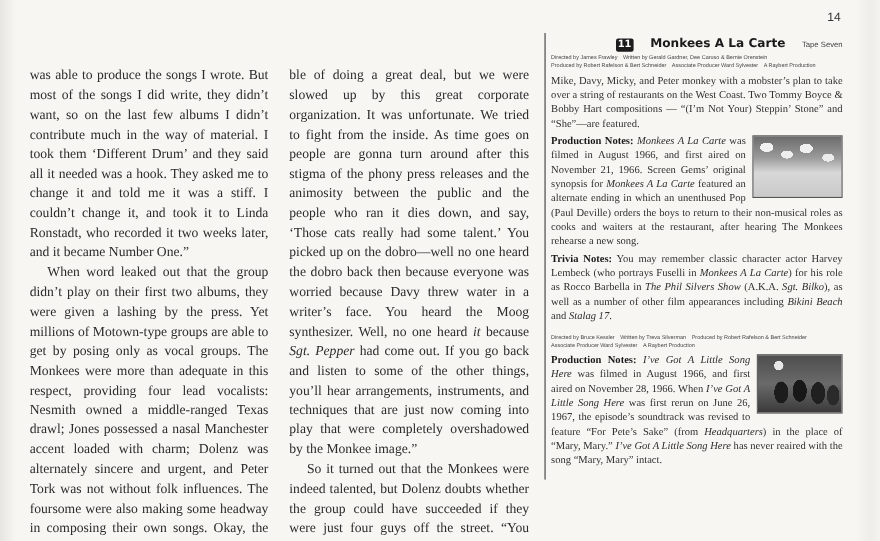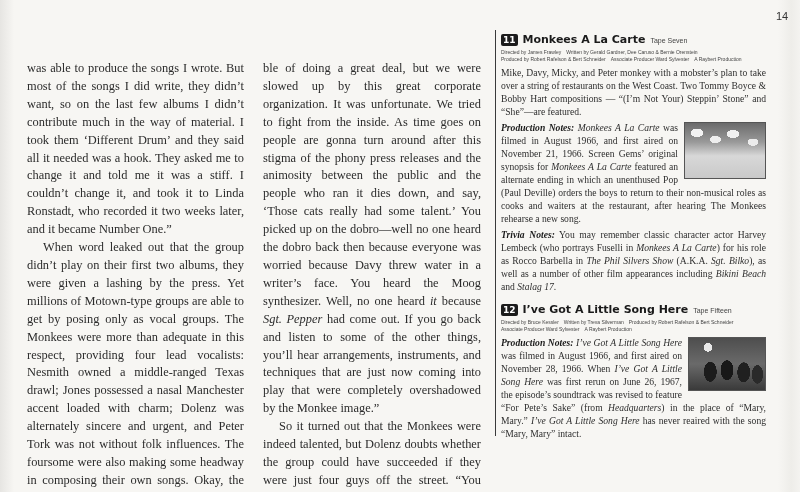--- a/index.html
+++ b/index.html
@@ -25,50 +25,50 @@
     }
     .col p { margin: 0; text-indent: 16px; }
     .col p.noindent { text-indent: 0; margin-top: 28px; }
     .col-1 { left: 27px; width: 217px; }
     .col-2 { left: 263px; width: 218px; }
     .rule {
       position: absolute; left: 495px; top: 30px; width: 1px; height: 406px;
       background: #3a3a3a;
     }
     .page-number {
-      position: absolute; left: 776px; top: 10px;
+      position: absolute; left: 752px; top: 10px;
       font-family: "Liberation Sans", "DejaVu Sans", sans-serif;
       font-size: 11px; color: #333;
     }
     .col-3 {
       position: absolute; left: 501px; top: 33px; width: 265px;
       font-size: 9.6px; line-height: 13px; text-align: justify;
       color: #2e2e2e;
     }
-    .ep-header { display: flex; align-items: baseline; gap: 5px; margin: 0 0 2px 0; }
+    .ep-header { display: flex; align-items: baseline; gap: 15px; margin: 0 0 2px 0; justify-content: flex-end; }
     .ep-badge {
       display: inline-block; background: #1c1c1c; color: #fff;
       font-family: "DejaVu Sans", sans-serif; font-weight: bold;
       font-size: 9px; line-height: 12px; padding: 0 2px; border-radius: 2px;
       min-width: 12px; text-align: center;
     }
     .ep-title {
       font-family: "DejaVu Sans", sans-serif; font-weight: bold;
       font-size: 11px; color: #1a1a1a;
     }
     .ep-tape {
       font-family: "Liberation Sans", sans-serif; font-size: 7px; color: #444;
     }
     .credits {
       font-family: "Liberation Sans", sans-serif; font-size: 5px; line-height: 7px;
       color: #444; margin: 0 0 3px 0; text-align: left;
     }
     .credits span { margin-right: 5px; }
     .col-3 p { margin: 0 0 3px 0; }
-    .lbl { font-weight: bold; color: #1a1a1a; font-style: italic; }
+    .lbl { font-weight: bold; color: #1a1a1a; }
     .photo {
       float: right; margin: 1px 0 2px 6px; border: 1px solid #555;
     }
     .photo-1 {
       width: 80px; height: 55px;
       background:
         radial-gradient(ellipse 10px 7px at 15% 18%, #f2f2f2 60%, transparent 61%),
         radial-gradient(ellipse 9px 6px at 38% 30%, #eeeeee 60%, transparent 61%),
         radial-gradient(ellipse 10px 7px at 60% 20%, #f0f0f0 60%, transparent 61%),
         radial-gradient(ellipse 9px 6px at 85% 35%, #ececec 60%, transparent 61%),
@@ -121,25 +121,20 @@
       <span>Produced by Robert Rafelson &amp; Bert Schneider</span><span>Associate Producer Ward Sylvester</span><span>A Raybert Production</span>
     </div>
     <p>Mike, Davy, Micky, and Peter monkey with a mobster’s plan to take over a string of restaurants on the West Coast. Two Tommy Boyce &amp; Bobby Hart compositions — “(I’m Not Your) Steppin’ Stone” and “She”—are featured.</p>
     <div class="photo photo-1"></div>
     <p><span class="lbl">Production Notes:</span><span class="rich"><span> </span><i>Monkees A La Carte</i><span> was filmed in August 1966, and first aired on November 21, 1966. Screen Gems’ original synopsis for </span><i>Monkees A La Carte</i><span> featured an alternate ending in which an unenthused Pop (Paul Deville) orders the boys to return to their non-musical roles as cooks and waiters at the restaurant, after hearing The Monkees rehearse a new song.</span></span></p>
     <p><span class="lbl">Trivia Notes:</span><span class="rich"><span> You may remember classic character actor Harvey Lembeck (who portrays Fuselli in </span><i>Monkees A La Carte</i><span>) for his role as Rocco Barbella in </span><i>The Phil Silvers Show</i><span> (A.K.A. </span><i>Sgt. Bilko</i><span>), as well as a number of other film appearances including </span><i>Bikini Beach</i><span> and </span><i>Stalag 17</i><span>.</span></span></p>
     <div class="clear"></div>
   </div>
 
   <div class="ep-block ep-block-2">
-    <div class="ep-header">
-      <span class="ep-badge">12</span>
-      <span class="ep-title">I’ve Got A Little Song Here</span>
-      <span class="ep-tape">Tape Fifteen</span>
-    </div>
     <div class="credits">
       <span>Directed by Bruce Kessler</span><span>Written by Treva Silverman</span><span>Produced by Robert Rafelson &amp; Bert Schneider</span><br>
       <span>Associate Producer Ward Sylvester</span><span>A Raybert Production</span>
     </div>
     <div class="photo photo-2"></div>
     <p><span class="lbl">Production Notes:</span><span class="rich"><span> </span><i>I’ve Got A Little Song Here</i><span> was filmed in August 1966, and first aired on November 28, 1966. When </span><i>I’ve Got A Little Song Here</i><span> was first rerun on June 26, 1967, the episode’s soundtrack was revised to feature “For Pete’s Sake” (from </span><i>Headquarters</i><span>) in the place of “Mary, Mary.” </span><i>I’ve Got A Little Song Here</i><span> has never reaired with the song “Mary, Mary” intact.</span></span></p>
 
     <div class="clear"></div>
   </div>
 </div>

